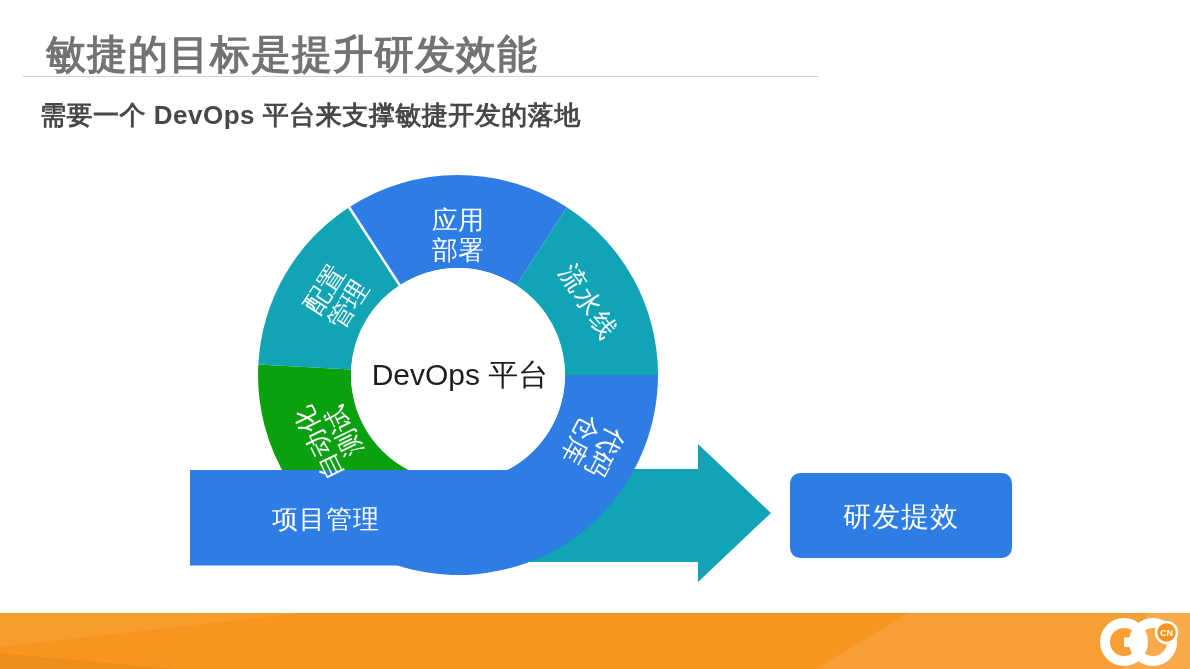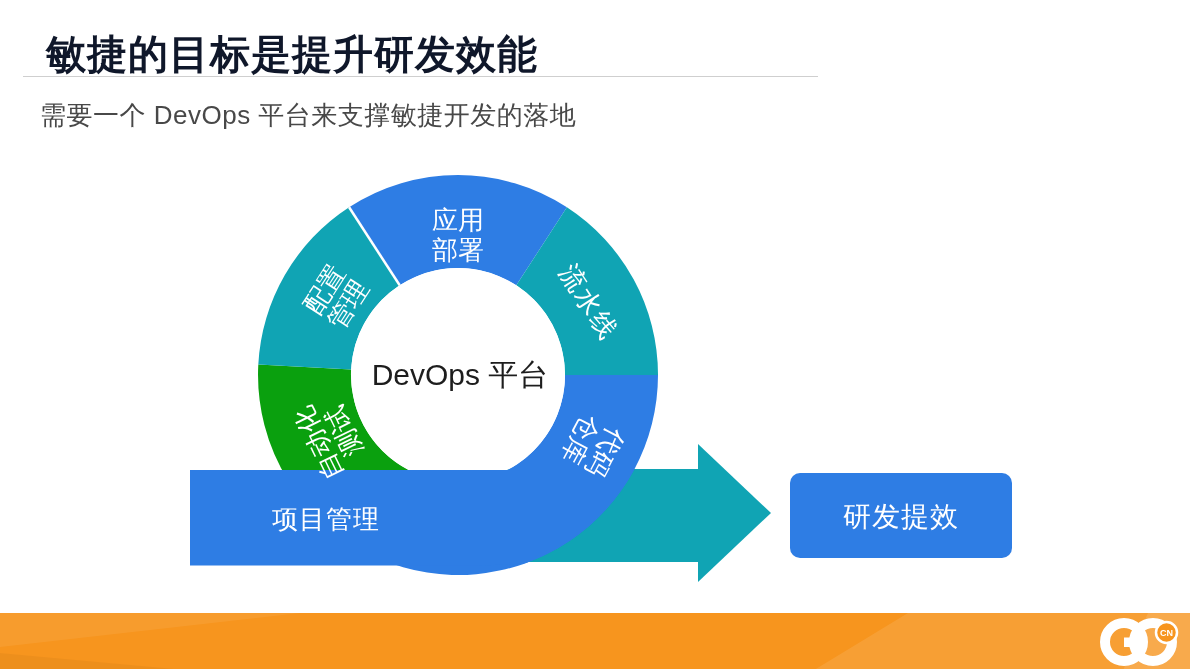--- a/index.html
+++ b/index.html
@@ -3,30 +3,30 @@
 <meta charset="utf-8">
 <style>
   html,body{margin:0;padding:0;}
   body{
     width:1190px;height:669px;position:relative;overflow:hidden;
     background:#ffffff;
     font-family:"Liberation Sans", sans-serif;
   }
   .title{
     position:absolute;left:46px;top:27px;
-    font-size:40px;font-weight:bold;color:#0f172a;letter-spacing:1px;
+    font-size:40px;font-weight:bold;color:#737373;letter-spacing:1px;
     white-space:nowrap;
   }
   .rule{
     position:absolute;left:23px;top:76px;width:795px;height:1px;
     background:#cfcfcf;
   }
   .subtitle{
     position:absolute;left:40px;top:98px;
-    font-size:26px;font-weight:400;color:#484848;letter-spacing:0.5px;
+    font-size:26px;font-weight:700;color:#484848;letter-spacing:0.5px;
     white-space:nowrap;
   }
   svg.diagram{position:absolute;left:0;top:0;}
   svg text{font-family:"Liberation Sans", sans-serif;}
   .seg-label{fill:#ffffff;font-size:26px;font-weight:500;}
   .seg-label.single{letter-spacing:2px;}
   .band-label{fill:#ffffff;font-size:26px;font-weight:500;letter-spacing:1px;}
   .result-label{fill:#ffffff;font-size:28px;font-weight:500;letter-spacing:1px;}
   .center-label{fill:#1d1d1d;font-size:30px;font-weight:500;}
   .footer{

